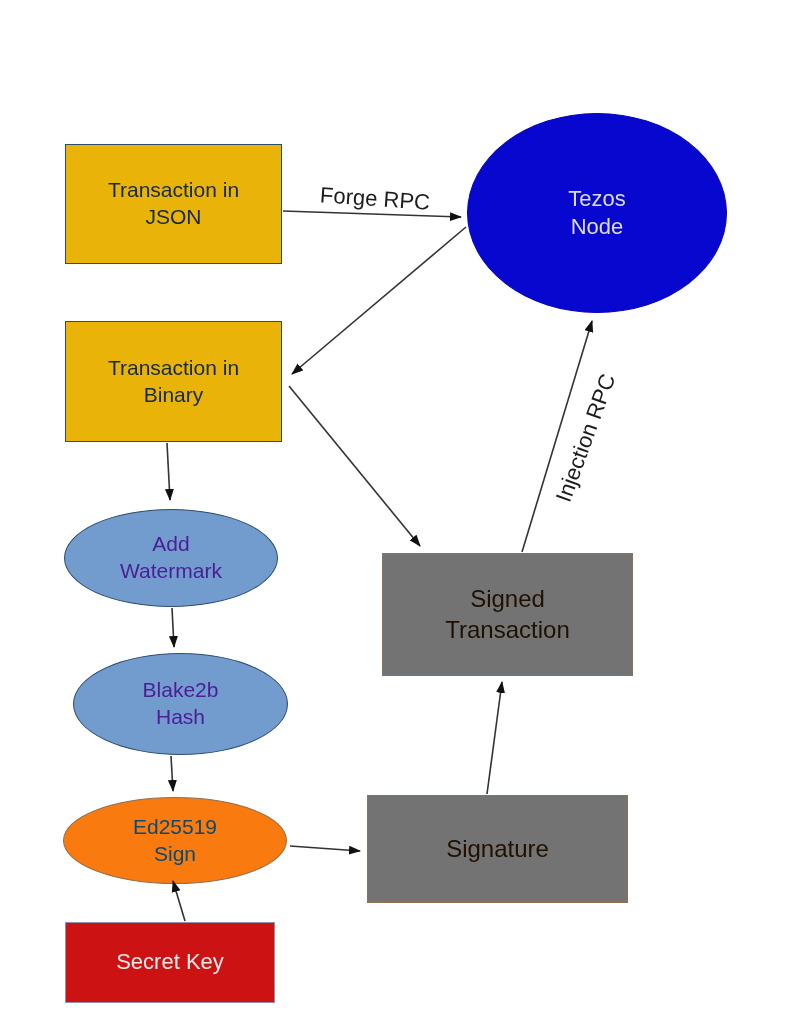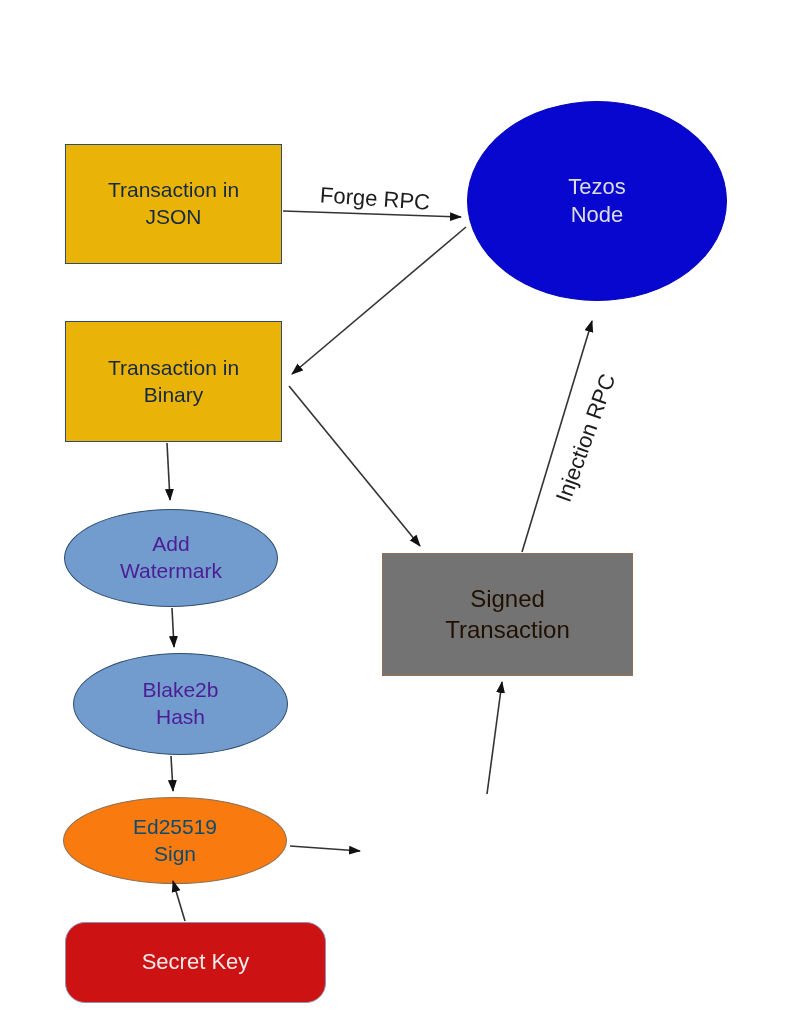--- a/index.html
+++ b/index.html
@@ -49,28 +49,28 @@
     color:#201000;
     font-size:24px;
   }
   .rect-red{
     background:#cc1212;
     border:1.5px solid #9292ae;
     color:#f0eaea;
     font-size:22px;
   }
   #node-transaction-json {left:65px;  top:144px; width:217px; height:120px;}
-  #node-tezos-node       {left:467px; top:101px; width:260px; height:200px;}
+  #node-tezos-node       {left:467px; top:113px; width:260px; height:200px;}
   #node-transaction-binary{left:65px; top:321px; width:217px; height:121px;}
   #node-add-watermark    {left:64px;  top:509px; width:214px; height:98px;}
   #node-blake2b-hash     {left:73px;  top:653px; width:215px; height:102px;}
   #node-ed25519-sign     {left:63px;  top:797px; width:224px; height:87px;}
   #node-signed-transaction{left:382px;top:553px; width:251px; height:123px;}
   #node-signature        {left:367px; top:795px; width:261px; height:108px;}
-  #node-secret-key       {left:65px;  top:922px; width:261px; height:81px;border-radius:20px;}
+  #node-secret-key       {left:65px;  top:922px; width:210px; height:81px;}
 
   .edges{
     position:absolute;left:0;top:0;width:791px;height:1024px;
     z-index:2;pointer-events:none;
   }
   .edge-label{
     position:absolute;
     z-index:3;
     font-size:22px;
     color:#1c1c1c;
@@ -104,20 +104,21 @@
 
   <div class="node ellipse-blue" id="node-blake2b-hash">Blake2b
 Hash</div>
 
   <div class="node ellipse-orange" id="node-ed25519-sign">Ed25519
 Sign</div>
 
   <div class="node rect-orange" id="node-signed-transaction">Signed
 Transaction</div>
 
+  <div class="node rect-orange" id="node-signature">Signature</div>
 
   <div class="node rect-red" id="node-secret-key">Secret Key</div>
 
   <svg class="edges" viewBox="0 0 791 1024" xmlns="http://www.w3.org/2000/svg">
     <defs>
       <marker id="arrow" markerWidth="13" markerHeight="10" refX="11" refY="4.5" orient="auto" markerUnits="userSpaceOnUse">
         <path d="M0,0 L12,4.5 L0,9 z" fill="#111111"></path>
       </marker>
     </defs>
     <line x1="283" y1="211" x2="461" y2="217" stroke="#333" stroke-width="1.6" marker-end="url(#arrow)"></line>

